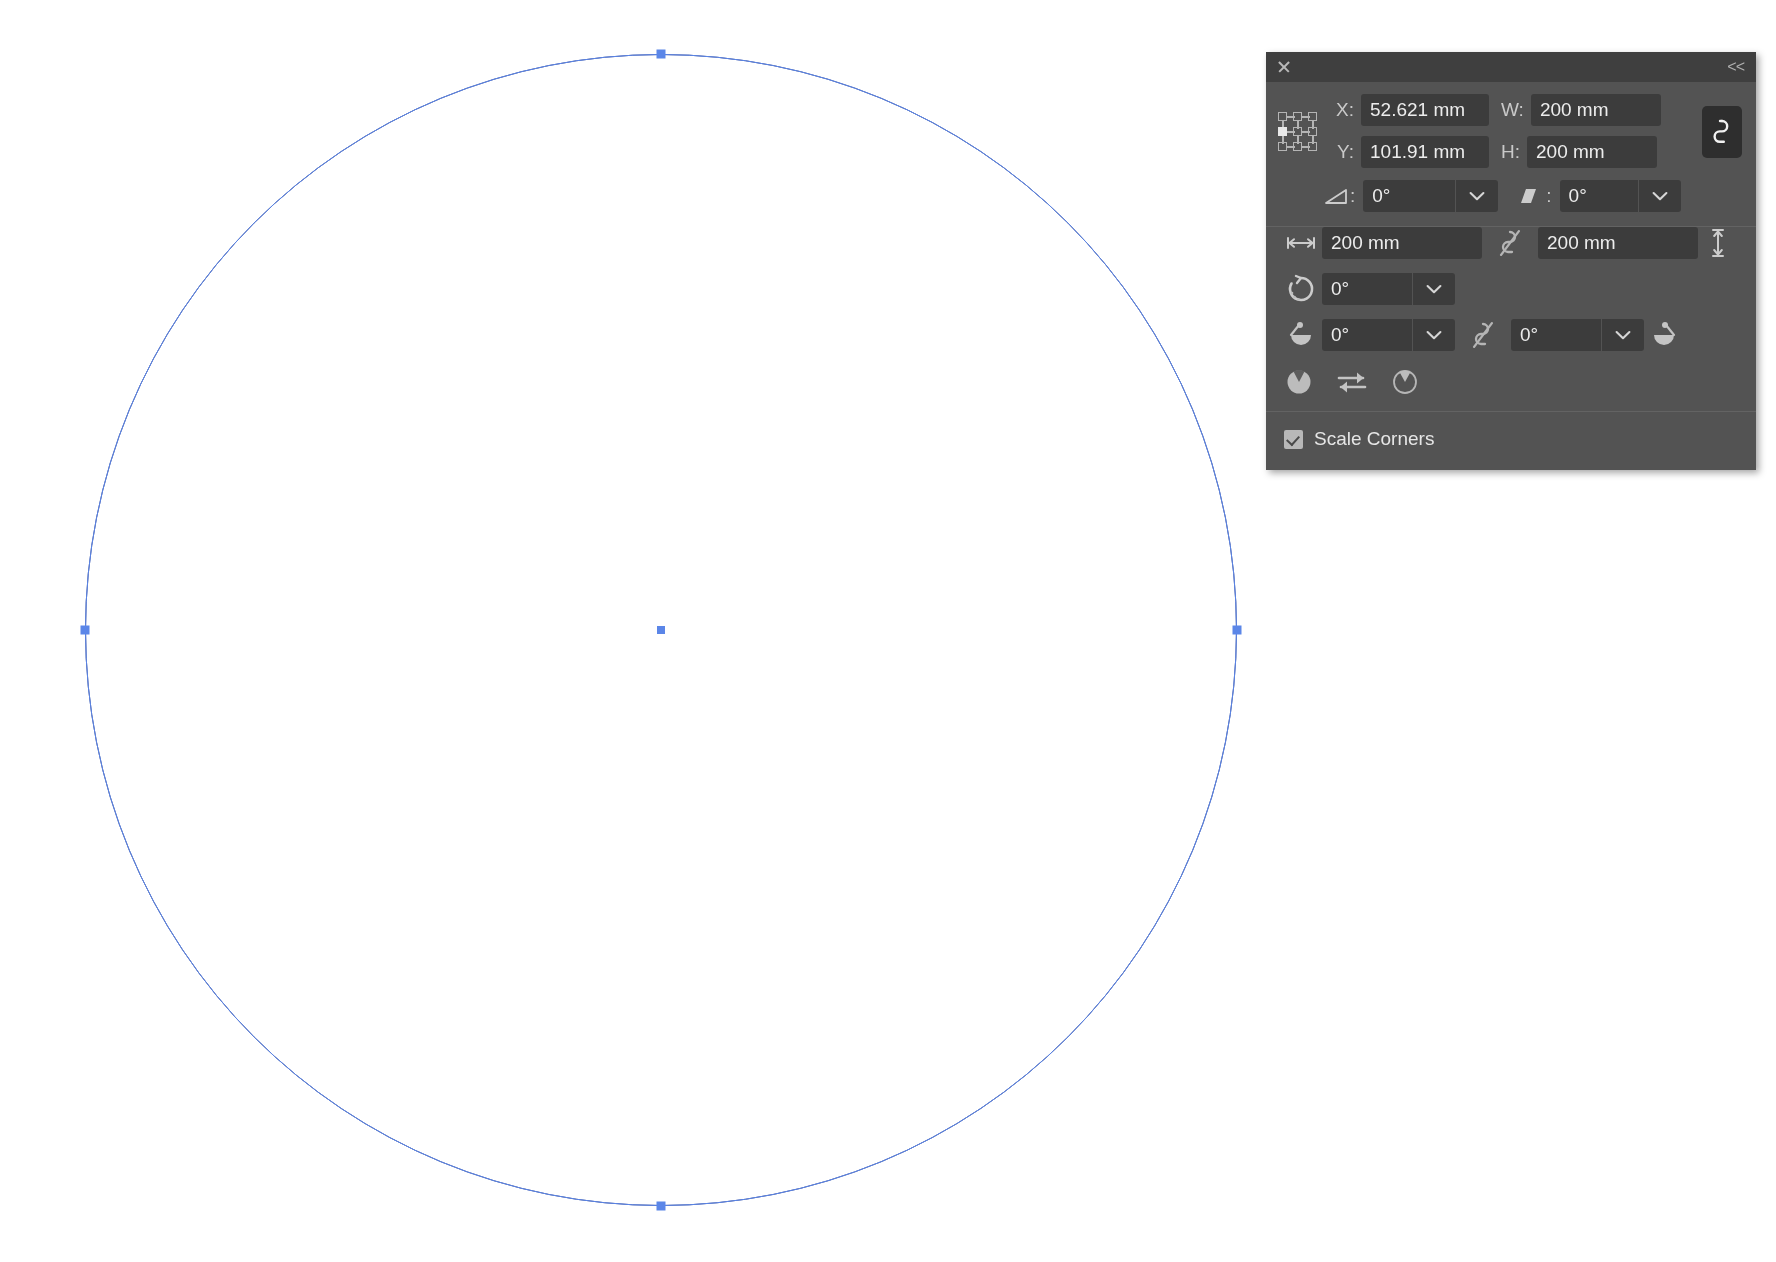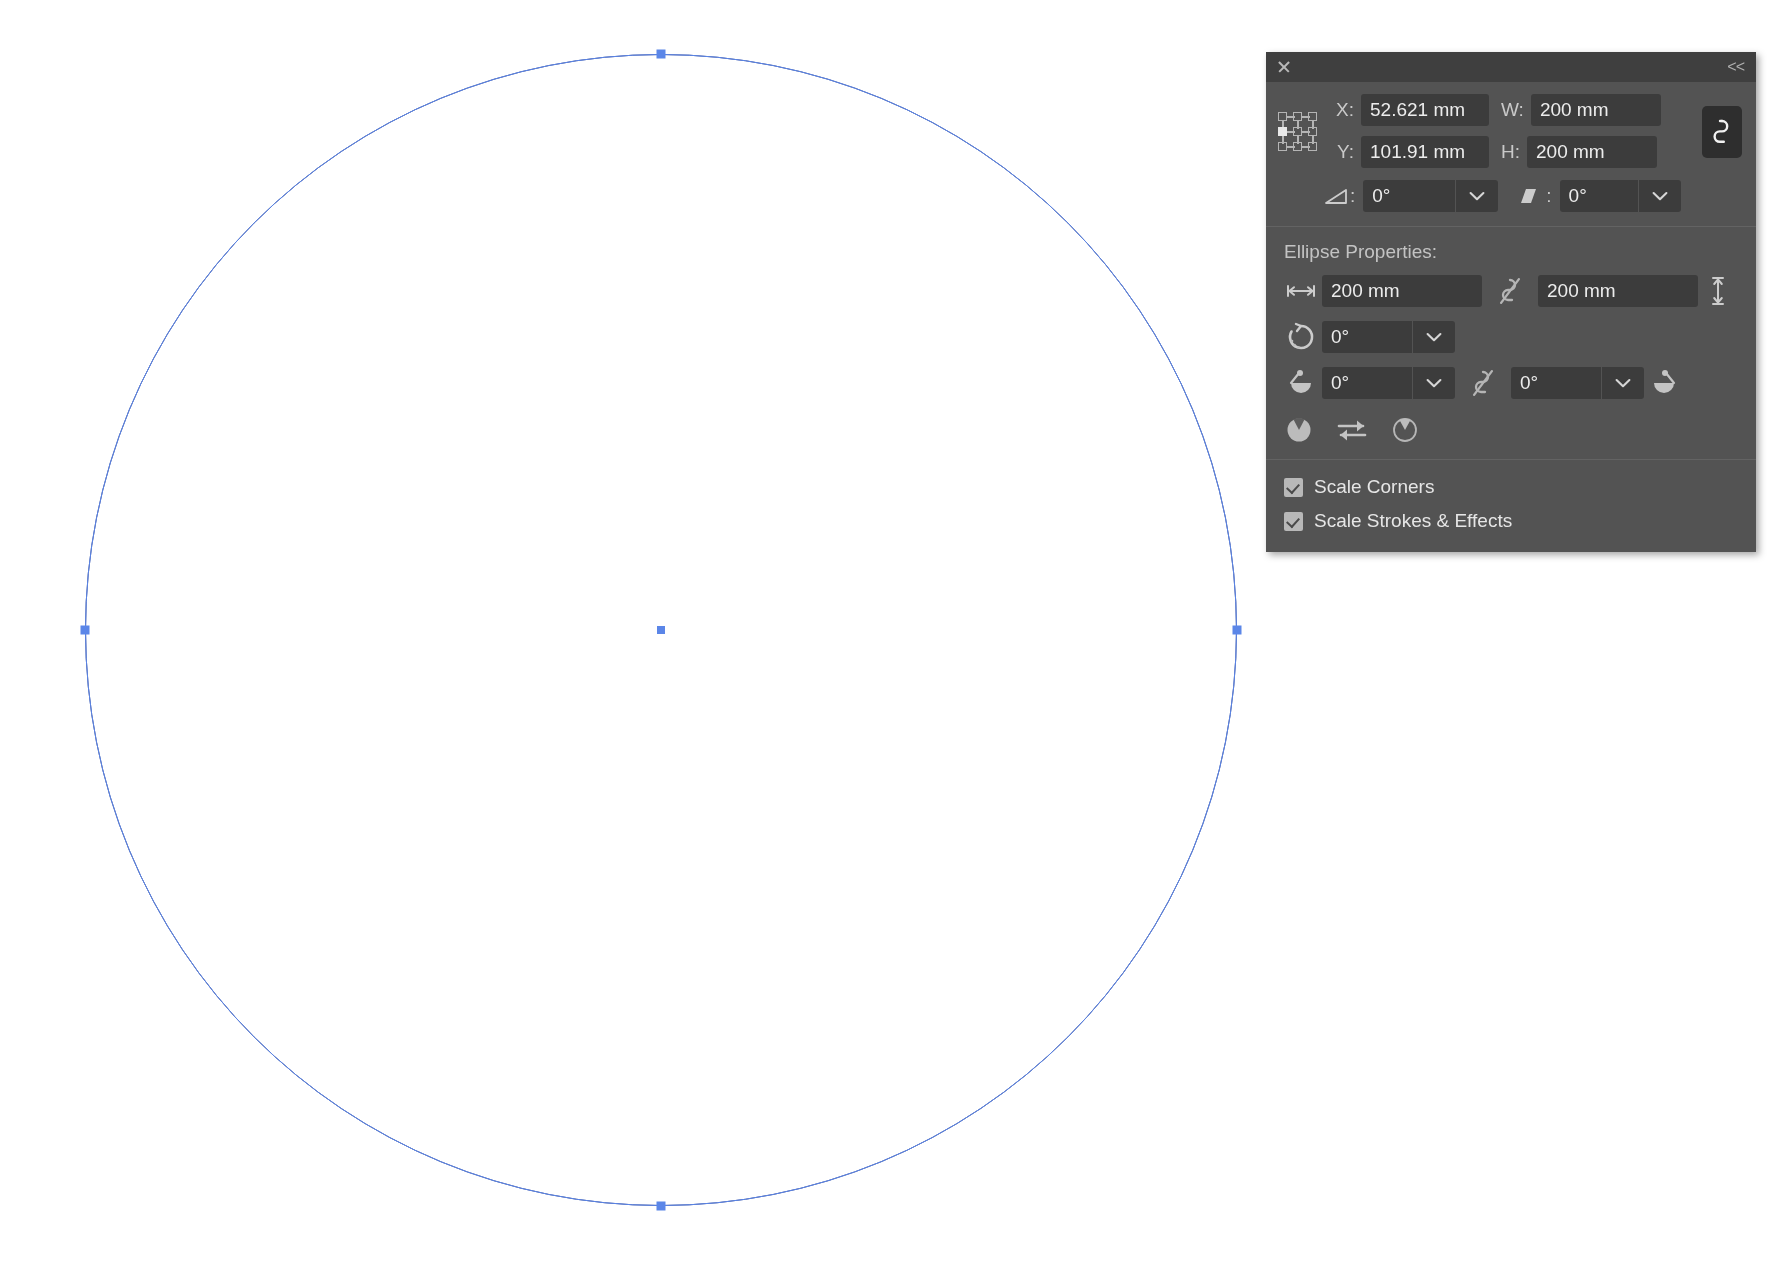--- a/index.html
+++ b/index.html
@@ -295,21 +295,20 @@
           <span class="caret">
             <svg width="16" height="10" viewBox="0 0 16 10">
                 <path d="M1.6 2 L8 8.2 L14.4 2" fill="none" stroke="#d6d6d6" stroke-width="2.1" stroke-linecap="round" stroke-linejoin="round"></path>
               </svg>
           </span>
         </span>
       </div>
 
       <div class="divider"></div>
 
-      <div class="section-title">Ellipse Properties:</div>
 
       <div class="row" style="padding-left:18px; margin-bottom:14px;">
         <span class="ico" style="width:34px;">
           <svg width="30" height="16" viewBox="0 0 30 16">
             <path d="M2 3 L2 13 M28 3 L28 13" stroke="#cccccc" stroke-width="2" stroke-linecap="round"></path>
             <path d="M3 8 L27 8" stroke="#cccccc" stroke-width="2"></path>
             <path d="M8 4.2 L3.4 8 L8 11.8 M22 4.2 L26.6 8 L22 11.8" fill="none" stroke="#cccccc" stroke-width="2" stroke-linecap="round" stroke-linejoin="round"></path>
           </svg>
         </span>
         <input class="input" style="width: 160px; margin-left: 4px;" value="200 mm">
@@ -418,22 +417,18 @@
         </span>
       </div>
 
       <div class="divider" style="margin:0;"></div>
 
       <div style="padding:10px 0 14px 0;text-align:right;">
         <div class="chk-row">
           <span class="chkbox"></span>
           <span class="chk-label">Scale Corners</span>
         </div>
-        <div class="chk-row">
-          <span class="chkbox"></span>
-          <span class="chk-label">Scale Strokes &amp; Effects</span>
-        </div>
       </div>
 
     </div>
   </div>
 
 </div>
 
 </body></html>

